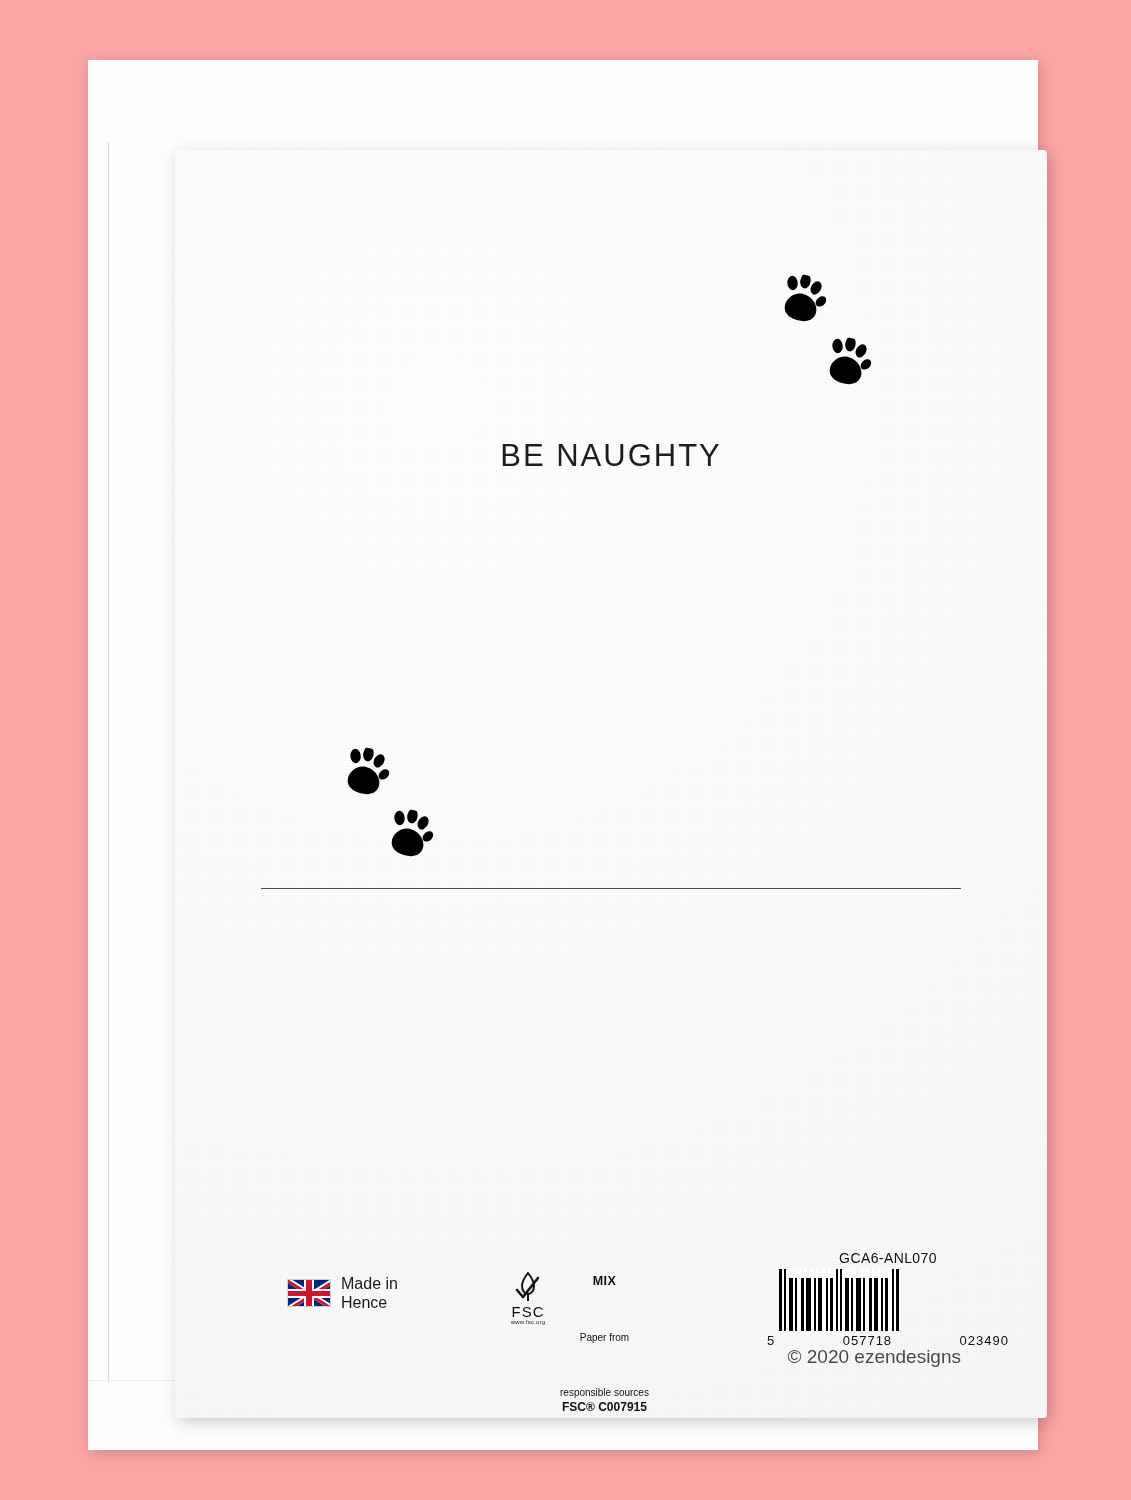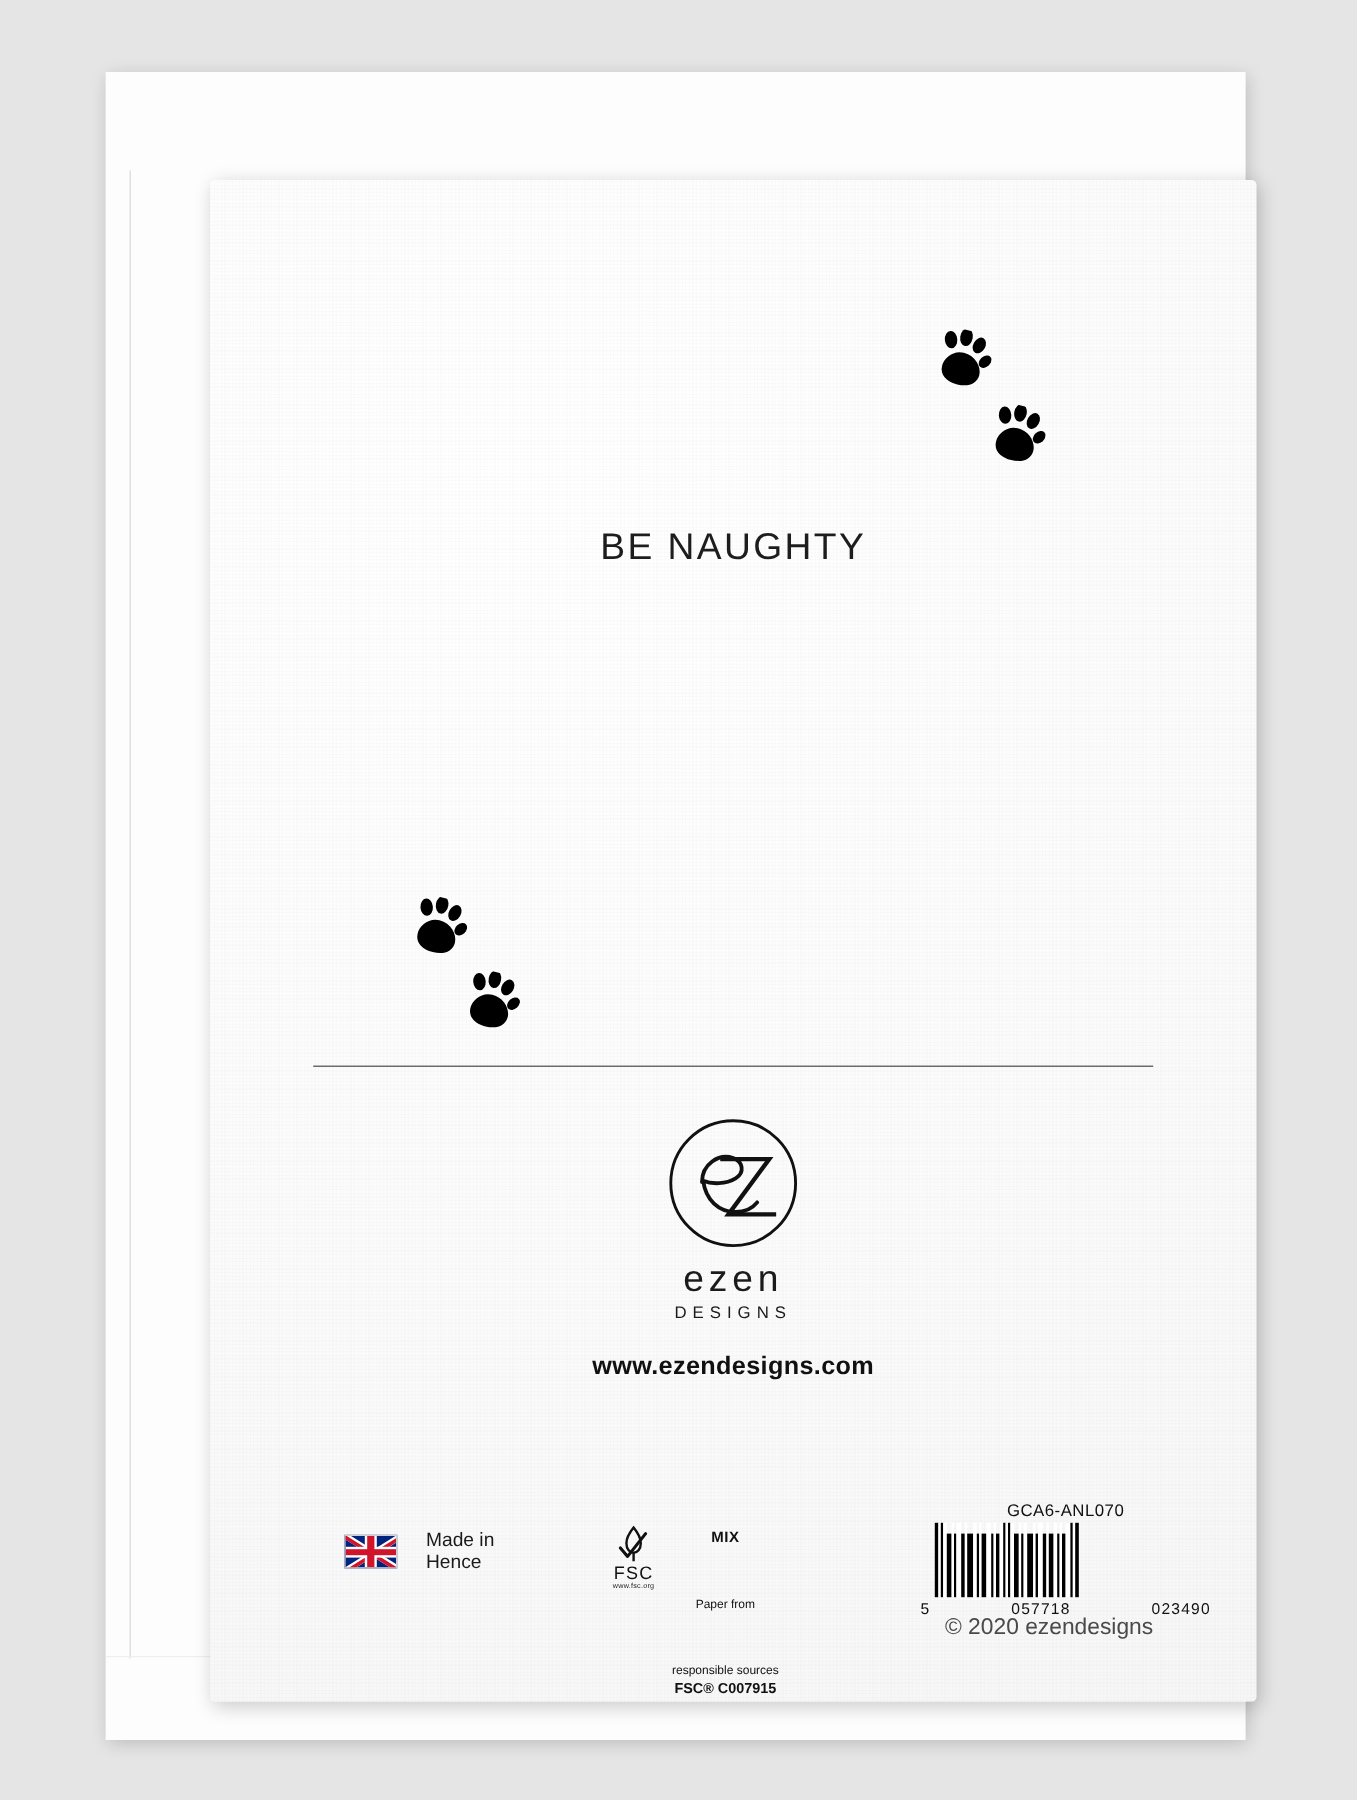--- a/index.html
+++ b/index.html
@@ -12,21 +12,21 @@
     height: 1500px;
     font-family: "Liberation Sans", sans-serif;
     position: relative;
     overflow: hidden;
   }
 
   
   .scene {
     position: absolute;
     inset: 0;
-    background: #e5e5e5;
+    background: #fca5a5;
   }
   .envelope {
     position: absolute;
     left: 88px;
     top: 60px;
     width: 950px;
     height: 1390px;
     background: #fdfdfd;
     box-shadow: 2px 3px 14px rgba(0,0,0,0.18);
   }
@@ -158,21 +158,21 @@
     width: 100%;
     height: 120px;
   }
 
   .made-in {
     position: absolute;
     left: 112px;
     top: 24px;
     display: flex;
     align-items: center;
-    gap: 24px;
+    gap: 10px;
   }
   .flag {
     width: 44px;
     height: 28px;
     position: relative;
     overflow: hidden;
     background: #00247d;
     border: 1px solid #d0d0d0;
     box-sizing: border-box;
   }
@@ -312,33 +312,20 @@
           <ellipse cx="9" cy="11" rx="5.2" ry="7.2" transform="rotate(-18 9 11)" fill="#000"></ellipse>
           <ellipse cx="21" cy="6" rx="5.2" ry="7.4" transform="rotate(-4 21 6)" fill="#000"></ellipse>
           <ellipse cx="33" cy="10" rx="5.0" ry="7.0" transform="rotate(16 33 10)" fill="#000"></ellipse>
           <ellipse cx="41" cy="22" rx="4.4" ry="6.0" transform="rotate(34 41 22)" fill="#000"></ellipse>
           <path d="M22 19 C32 19 39 27 39 34 C39 42 32 46 23 46 C14 46 7 42 7 34 C7 27 13 19 22 19 Z" fill="#000"></path>
         </svg>
       </div>
 
       <div class="divider"></div>
 
-      <div class="logo-wrap">
-        <div class="logo-mark">
-          <svg width="112" height="112" viewBox="0 0 112 112" xmlns="http://www.w3.org/2000/svg">
-            <circle cx="56" cy="56" r="52" fill="none" stroke="#111" stroke-width="2.4"></circle>
-            <path d="M30 55 C30 40 44 31 56 35 C64 38 66 47 58 52 C50 57 38 57 31 54
-                     C33 70 44 80 58 80 C66 80 72 77 76 72" fill="none" stroke="#111" stroke-width="3.2" stroke-linecap="round"></path>
-            <path d="M47 36 L86 36 L52 82 L90 82" fill="none" stroke="#111" stroke-width="3.6" stroke-linecap="square"></path>
-          </svg>
-        </div>
-        <div class="logo-word">ezen</div>
-        <div class="logo-sub">DESIGNS</div>
-        <div class="website">www.ezendesigns.com</div>
-      </div>
 
       <div class="footer">
 
         <div class="made-in">
           <div class="flag">
             <i class="dw1"></i>
               <i class="dw2"></i>
             <i class="dr1"></i>
               <i class="dr2"></i>
             <i class="cw-h"></i>

